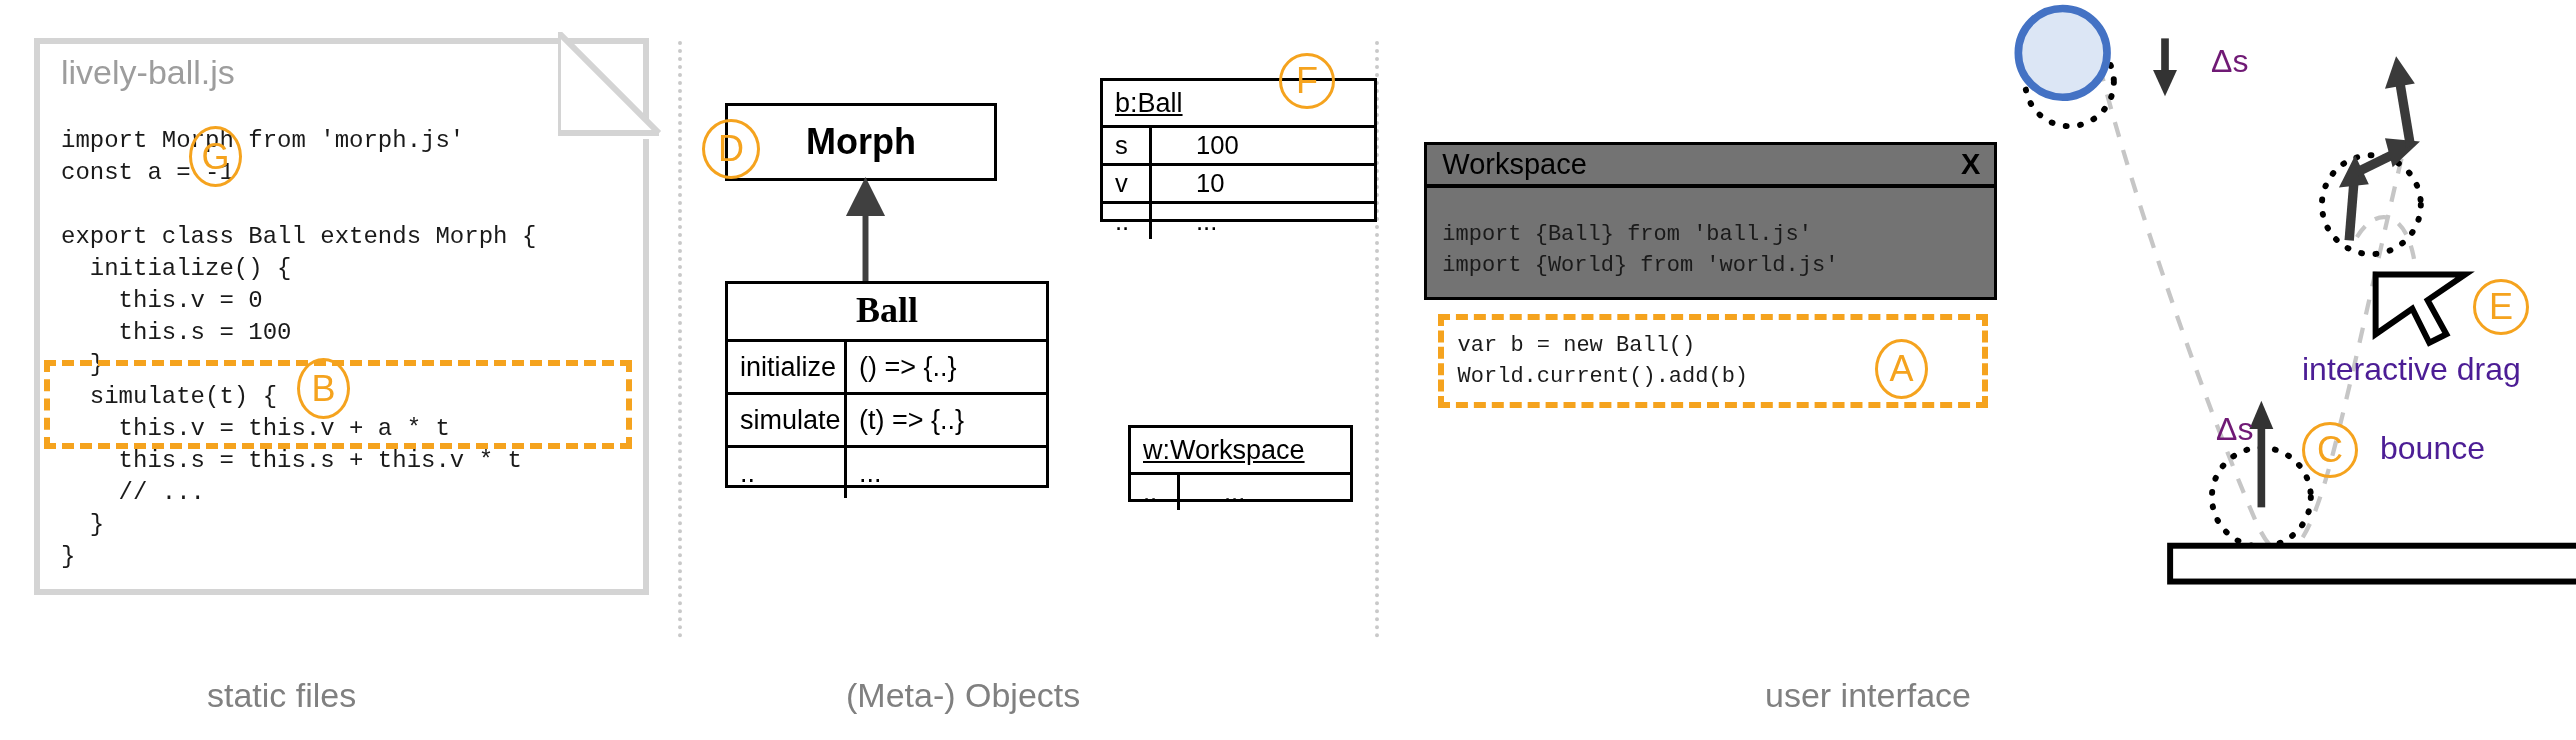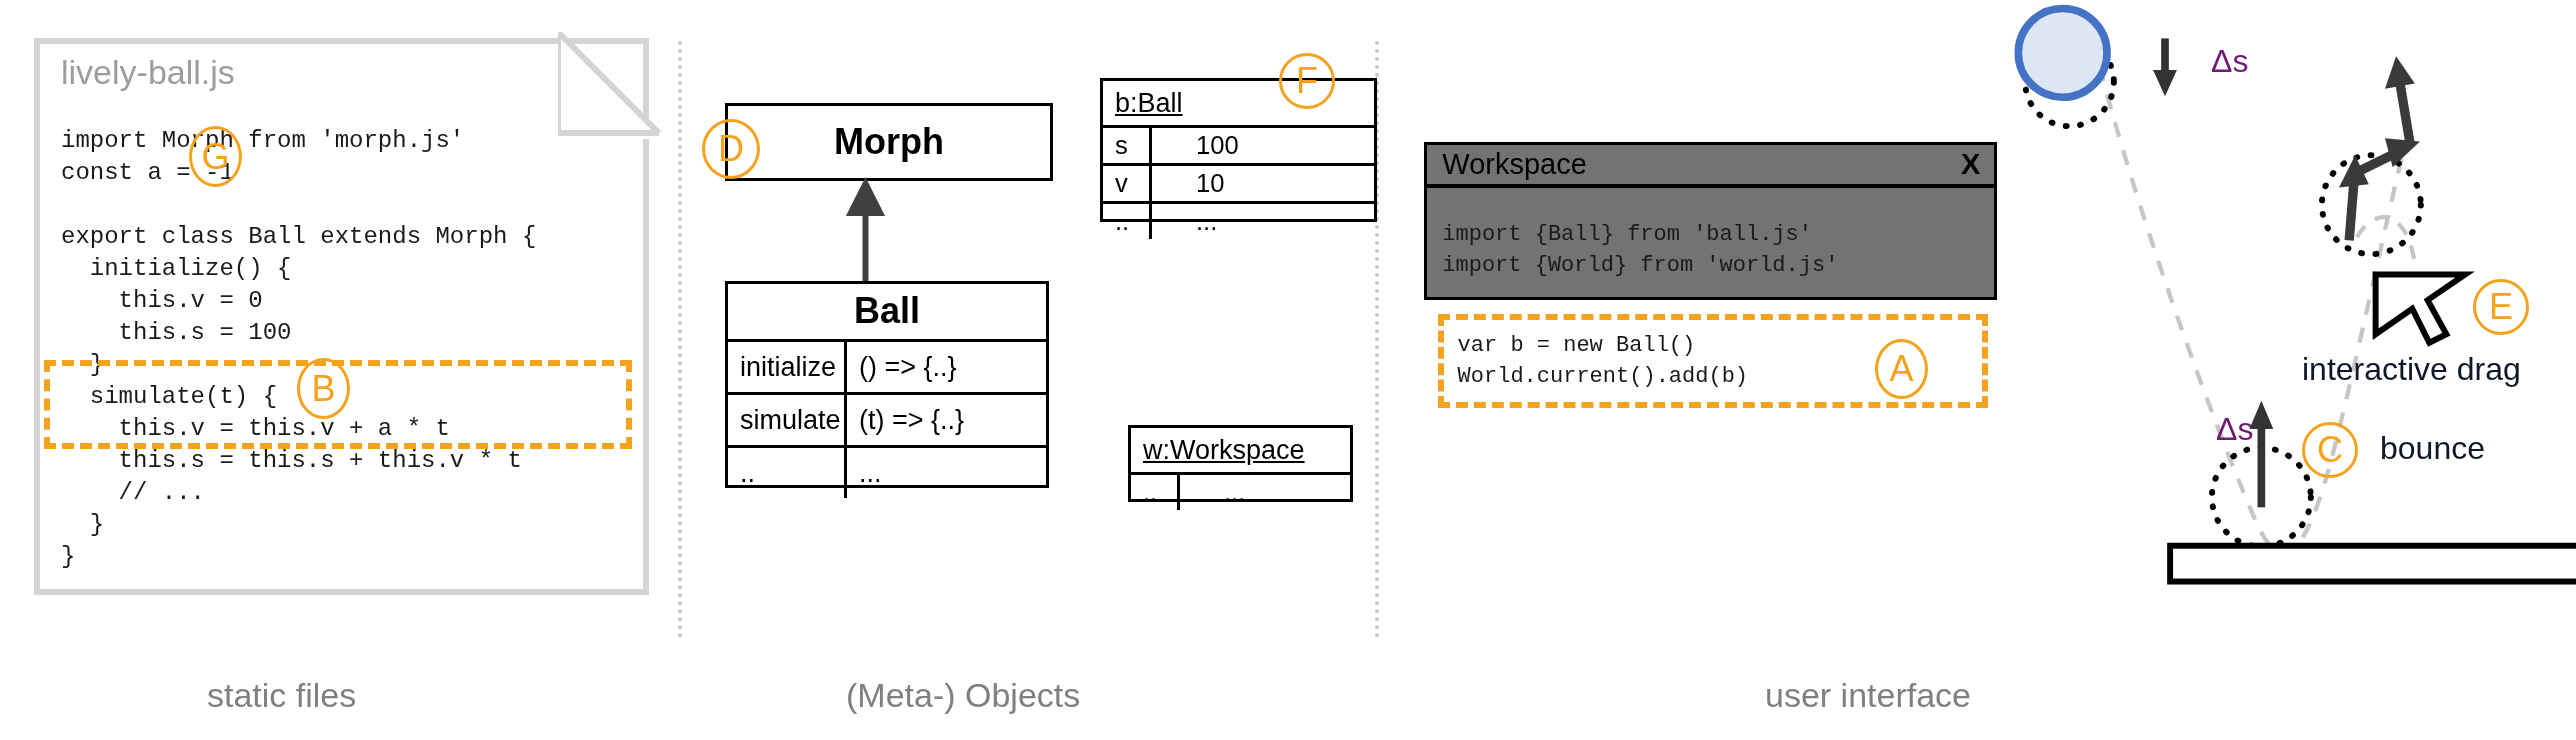--- a/index.html
+++ b/index.html
@@ -117,21 +117,21 @@
   
   .uml-box {
     position: absolute;
     border: 3.4px solid #000000;
     background: #ffffff;
     box-sizing: border-box;
   }
   #morph-box {
     left: 725px;
     top: 103px;
-    width: 328px;
+    width: 272px;
     height: 78px;
   }
   #morph-title {
     font-size: 36px;
     font-weight: bold;
     text-align: center;
     line-height: 72px;
     font-family: "Liberation Sans", sans-serif;
   }
 
@@ -149,21 +149,21 @@
     width: 324px;
     height: 207px;
   }
   #ball-title {
     height: 55px;
     line-height: 53px;
     text-align: center;
     font-size: 36px;
     font-weight: bold;
     border-bottom: 3.4px solid #000000;
-    font-family: Liberation Sans, sans-serif;
+    font-family: Liberation Serif, serif;
   }
   .uml-row {
     display: flex;
     height: 50px;
     border-bottom: 3.4px solid #000000;
   }
   .uml-row:last-child { border-bottom: none; }
   .uml-cell {
     font-size: 27px;
     display: flex;
@@ -270,21 +270,21 @@
   
   #physics-svg {
     position: absolute;
     left: 2003px;
     top: 0px;
     width: 573px;
     height: 631px;
   }
   .ann-label {
     position: absolute;
-    color: #0f172a;
+    color: #4c1d95;
     font-size: 32px;
     font-family: "Liberation Sans", sans-serif;
     white-space: nowrap;
     text-align: center;
   }
   #label-drag   { left: 2302px; top: 351px; }
   #label-bounce { left: 2380px; top: 430px; }
 
   .math-label {
     position: absolute;

